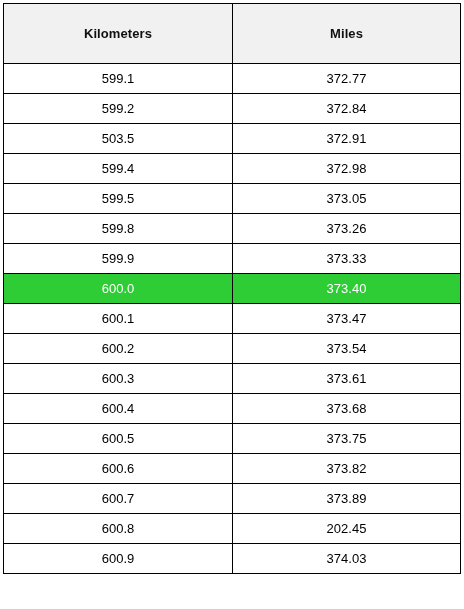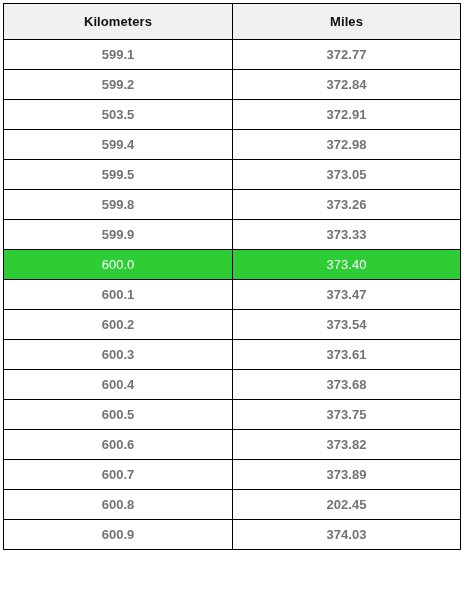--- a/index.html
+++ b/index.html
@@ -28,29 +28,29 @@
   table.conversion-table col.col-km { width: 229px; }
   table.conversion-table col.col-mi { width: 228px; }
 
   table.conversion-table thead th {
     background: #f1f1f1;
     color: #101010;
     font-size: 13px;
     font-weight: bold;
     text-align: center;
     height: 35px;
-    padding: 0;
+    padding: 12px;
     border: 1px solid #000000;
     letter-spacing: 0.1px;
   }
   table.conversion-table tbody td {
     background: #ffffff;
-    color: #737373;
+    color: #000000;
     font-size: 13px;
-    font-weight: bold;
+    font-weight: normal;
     text-align: center;
     height: 29px;
     padding: 0;
     border: 1px solid #000000;
   }
   table.conversion-table tbody tr.highlight td {
     background: #2ecc35;
     color: #ffffff;
     font-weight: normal;
   }

